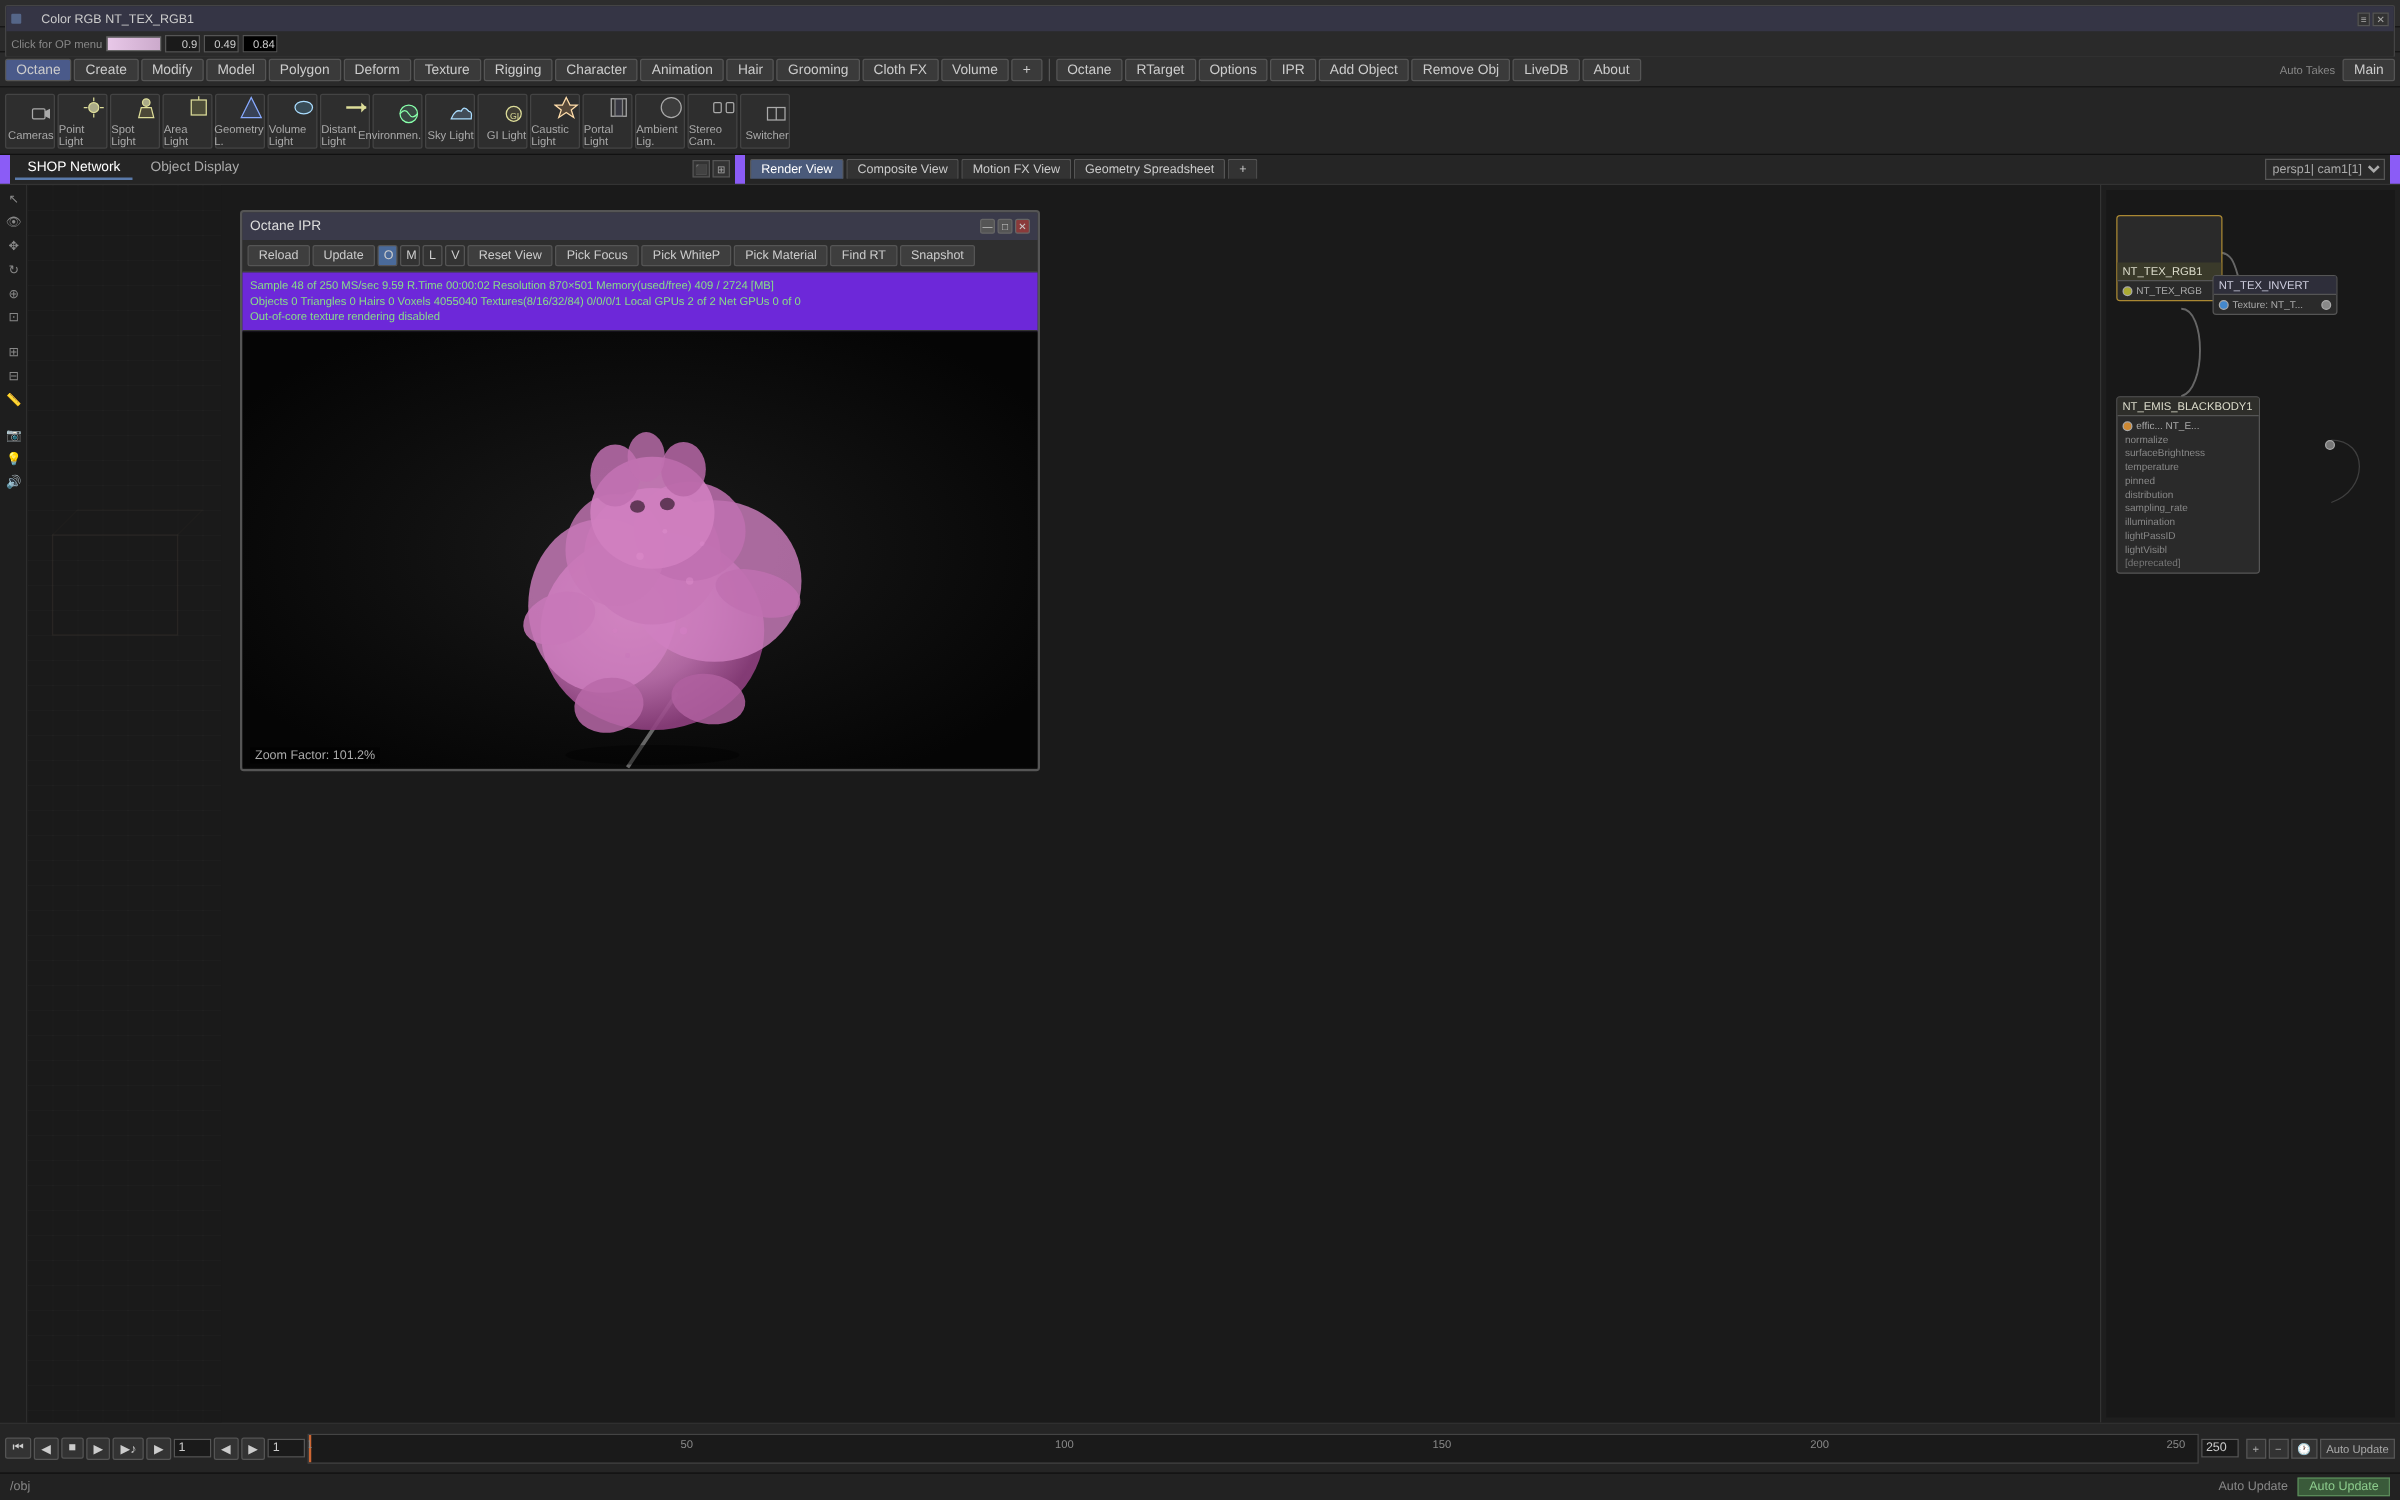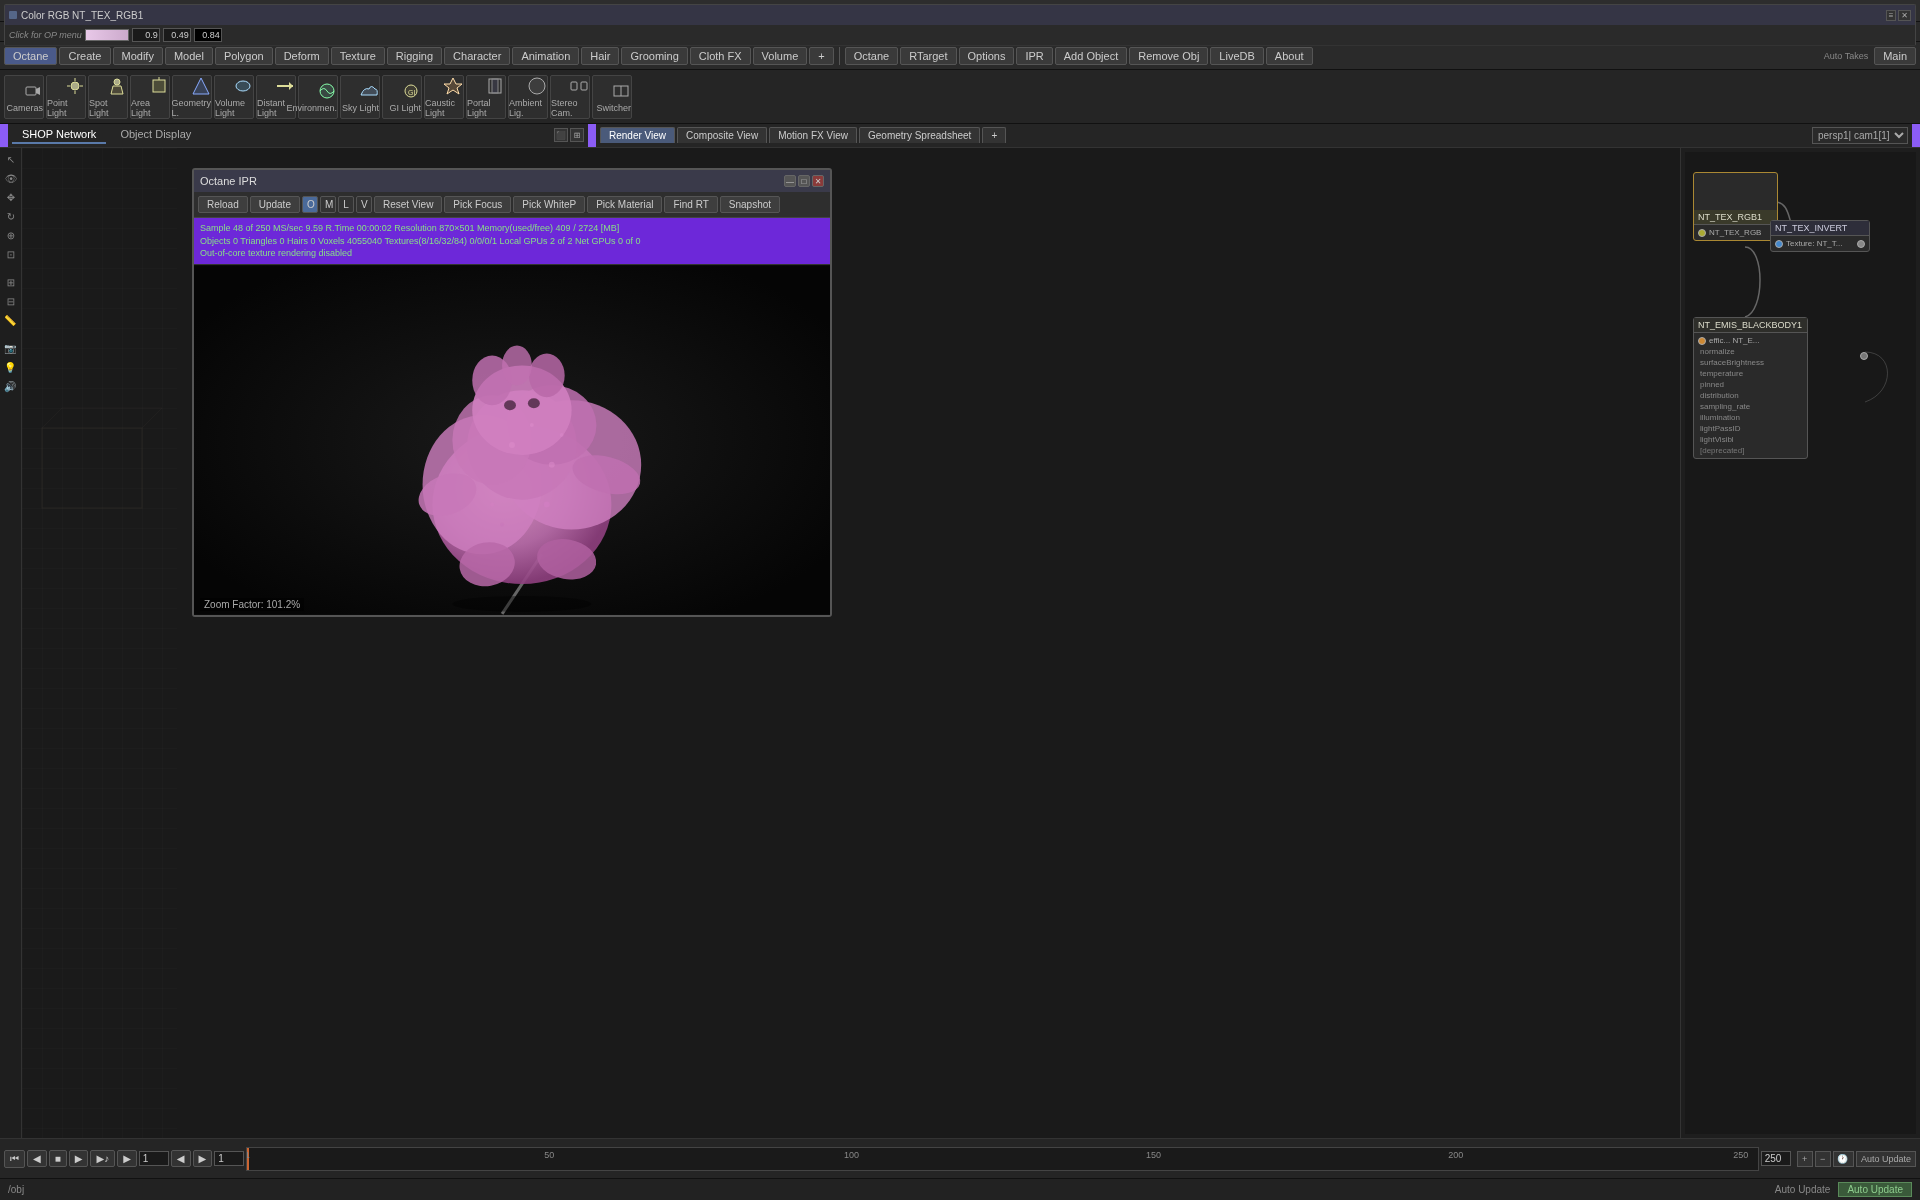--- a/index.html
+++ b/index.html
@@ -734,28 +734,28 @@
       </div>
     </div>
 
   </div>
 
   <div id="right-panel" style="width:240px; background:#1e1e1e; border-left:1px solid #333; display:flex; flex-direction:column;">
 
     <div id="color-rgb-panel" style="background:#2a2a2a; border-bottom:1px solid #333; margin:0;">
       <div id="color-rgb-header" style="height:20px; background:#353545; display:flex; align-items:center; padding:0 4px; gap:4px;">
         <div style="width:8px;height:8px;background:#556688;border-radius:1px;"></div>
-        <span style="font-size:10px;color:#ccc;">Color RGB  NT_TEX_RGB1</span>
+        <span style="font-size:10px;color:#ccc;margin-left:12px;">Color RGB  NT_TEX_RGB1</span>
         <div style="margin-left:auto; display:flex; gap:2px;">
           <button style="background:#333;border:1px solid #555;color:#aaa;font-size:8px;padding:0 2px;cursor:pointer;">≡</button>
           <button style="background:#333;border:1px solid #555;color:#aaa;font-size:8px;padding:0 2px;cursor:pointer;">✕</button>
         </div>
       </div>
       <div id="color-rgb-values" style="display:flex; align-items:center; padding:3px 4px; gap:3px;">
-        <span style="font-size:9px;color:#888;font-style:italic;">Click for OP menu</span>
+        <span style="font-size:9px;color:#888;">Click for OP menu</span>
         <div class="color-swatch" style="background: linear-gradient(to right, #e8c8e8, #ccaacc); width:44px; height:12px; border:1px solid #666;"></div>
         <input type="text" class="color-val" value="0.9" style="width: 28px; font-size: 9px; background: rgb(26, 26, 26); border: 1px solid rgb(85, 85, 85); color: rgb(204, 204, 204); padding: 1px;">
         <input type="text" class="color-val" value="0.49" style="width: 28px; font-size: 9px; background: rgb(26, 26, 26); border: 1px solid rgb(85, 85, 85); color: rgb(204, 204, 204); padding: 1px;">
         <input type="text" class="color-val" value="0.84" style="width: 28px; font-size: 9px; background: #000000; border: 1px solid rgb(85, 85, 85); color: rgb(204, 204, 204); padding: 1px;">
       </div>
     </div>
 
     <div id="node-graph" style="flex:1; background:#181818; position:relative; overflow:hidden;">
 
       <svg id="wire-svg">

